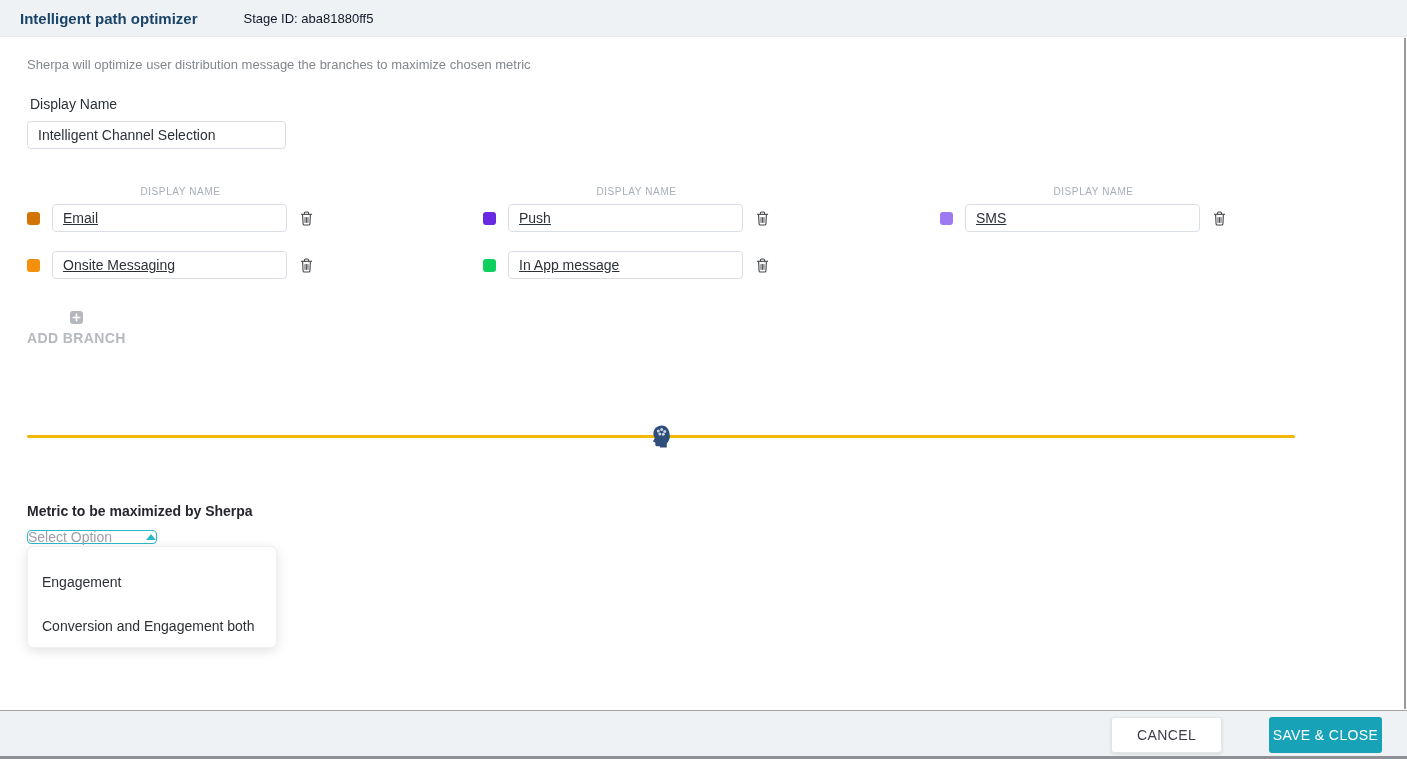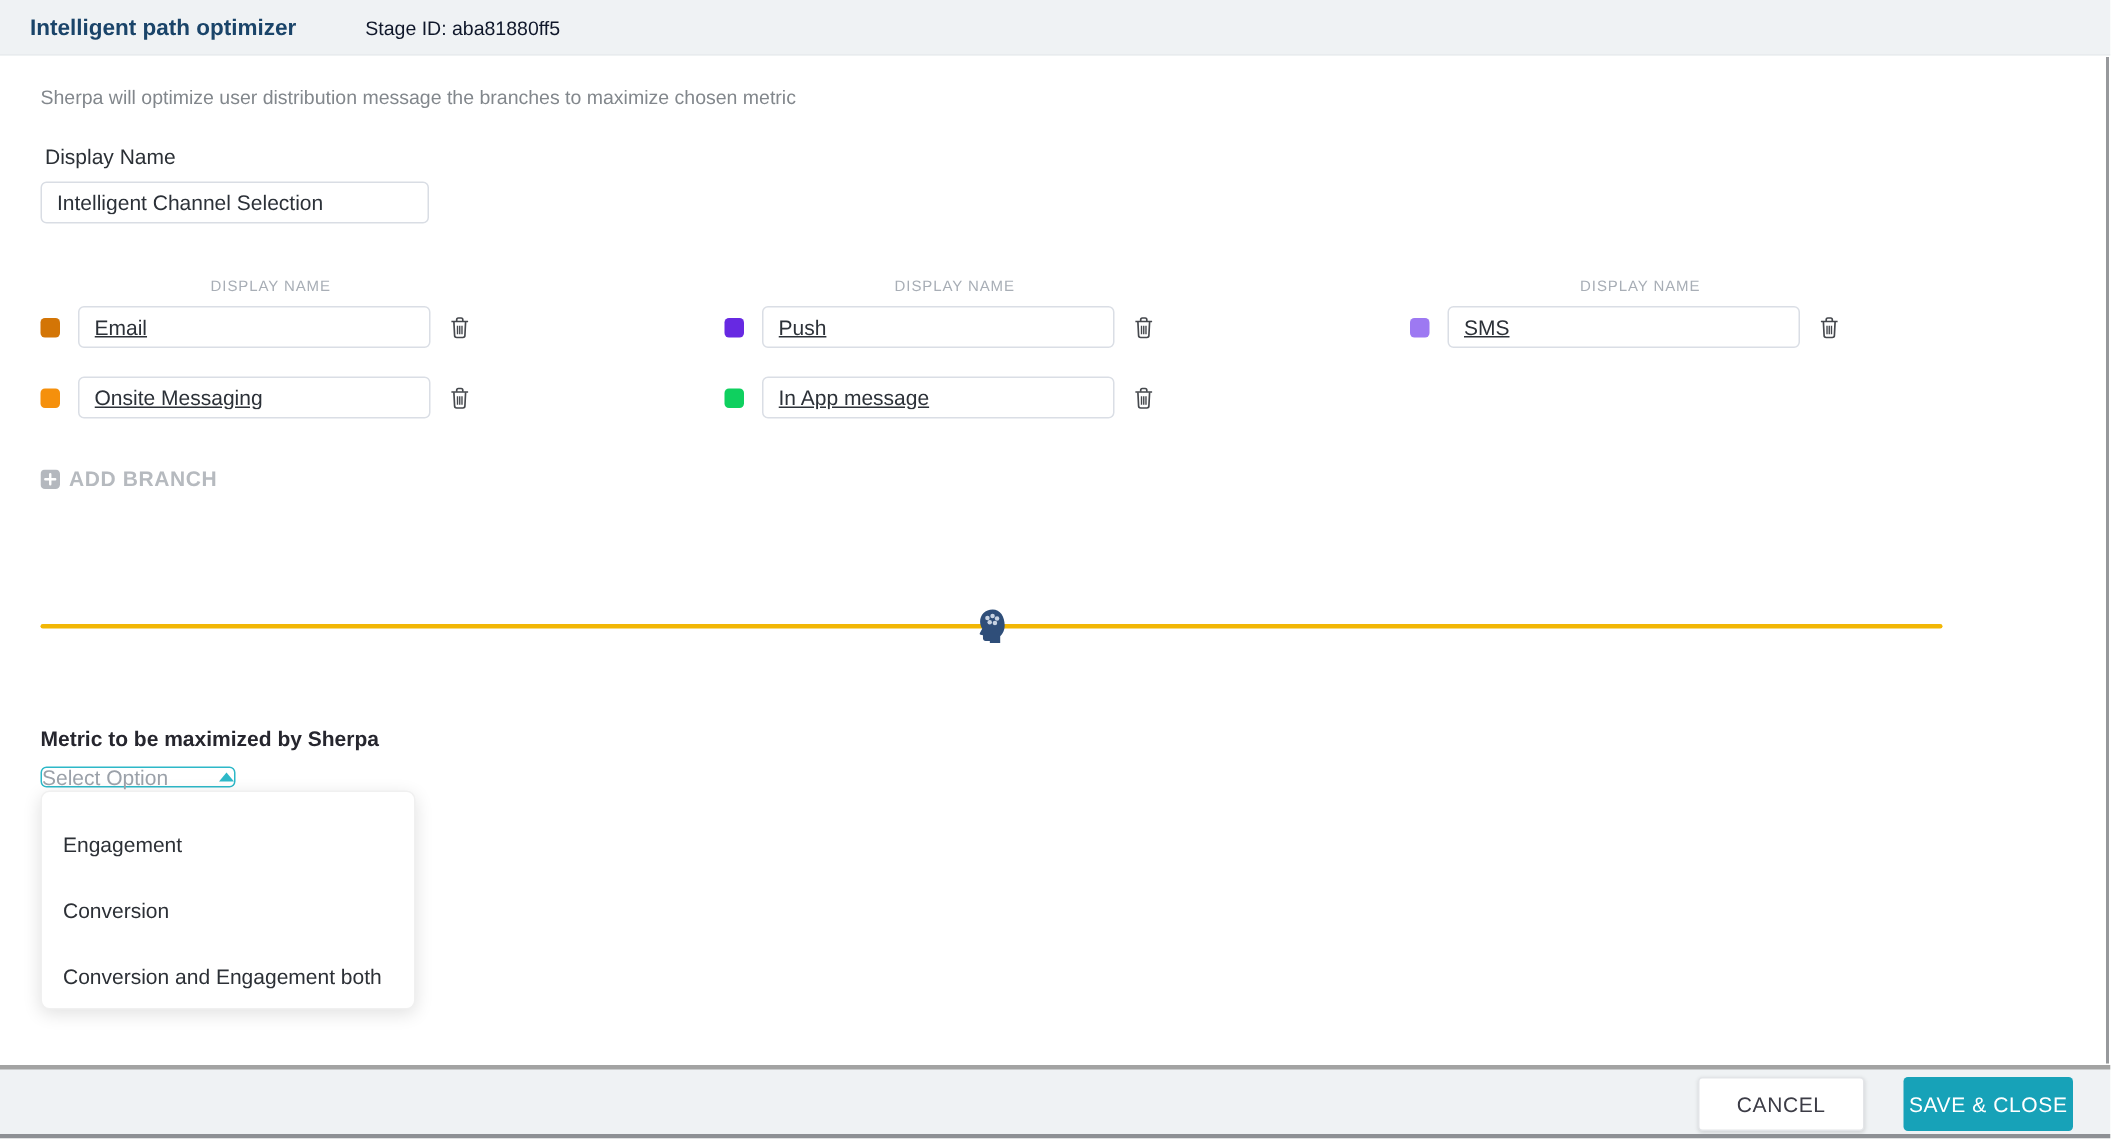--- a/index.html
+++ b/index.html
@@ -59,20 +59,21 @@
     margin-left:11px; background:none; border:none; cursor:pointer;
     padding:2px; line-height:0;
   }
 
   
   .add-branch {
     margin:32px 0 0 27px;
     display:flex; align-items:center; gap:6px;
     background:none; border:none; cursor:pointer;
     font-family:"Liberation Sans", sans-serif;
+    flex-direction:column;
   }
   .add-branch-label {
     font-size:14px; font-weight:bold; color:#b6babf; letter-spacing:.4px;
   }
 
   
   .divider-wrap { position:relative; margin:79px 0 0 27px; width:1268px; height:22px; }
   .divider-line { position:absolute; top:10px; left:0; width:100%; height:3px; border-radius:2px; }
   .brain-icon-wrap { position:absolute; left:50%; top:0; transform:translateX(-50%); line-height:0; }
 
@@ -100,23 +101,23 @@
     box-shadow:0 3px 12px rgba(0,0,0,.12);
     padding:6px 0;
   }
   .dropdown-item {
     padding:7px 14px; font-size:14px; color:#2c3036; cursor:pointer;margin-top:14px;
   }
 
   
   .footer {
     position:absolute; left:0; bottom:0; width:100%; height:49px;
-    background:#eff2f4; border-top:3px solid #a3a3a3;
+    background:#eff2f4; border-top:1px solid #a3a3a3;
     display:flex; align-items:center; justify-content:flex-end;
-    padding-right:25px; gap:3px;
+    padding-right:25px; gap:24px;
   }
   .bottom-edge { position:absolute; left:0; bottom:0; width:100%; height:3px; background:#8d9094; }
   .cancel-btn {
     width:111px; height:36px;
     background:#fff; border:1px solid #e3e5e8; border-radius:3px;
     box-shadow:0 1px 3px rgba(0,0,0,.12);
     font-size:14px; color:#3c3c46; letter-spacing:.4px; cursor:pointer;
     font-family:"Liberation Sans", sans-serif;
   }
   .save-btn {
@@ -252,21 +253,20 @@
 
 <div class="metric-label">Metric to be maximized by Sherpa</div>
 
 <div class="metric-select">
   <span class="metric-placeholder">Select Option</span>
   <span class="caret-up"></span>
 </div>
 
 <div class="dropdown-menu">
   <div class="dropdown-item">Engagement</div>
-  <div class="dropdown-item">Conversion</div>
   <div class="dropdown-item">Conversion and Engagement both</div>
 </div>
 
 <div class="scrollbar-thumb"></div>
 
 <div class="footer">
   <button class="cancel-btn">CANCEL</button>
   <button class="save-btn" style="background-color: rgb(23, 162, 184);">SAVE &amp; CLOSE</button>
   <div class="bottom-edge"></div>
 </div>

